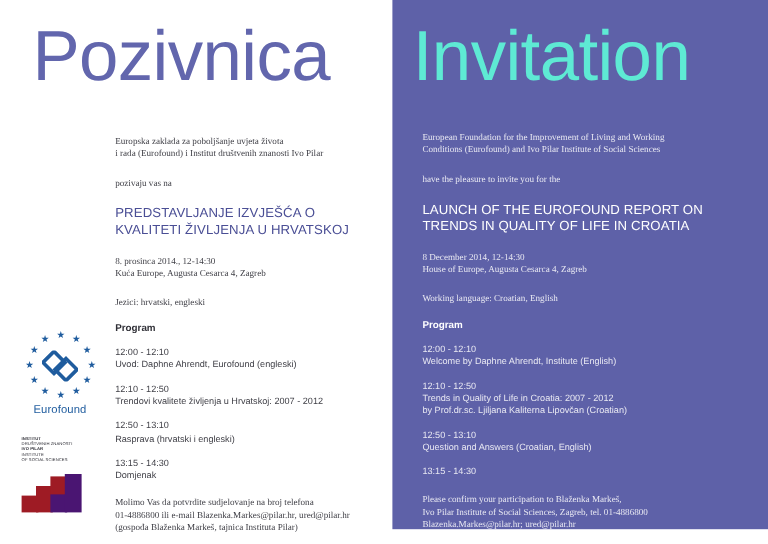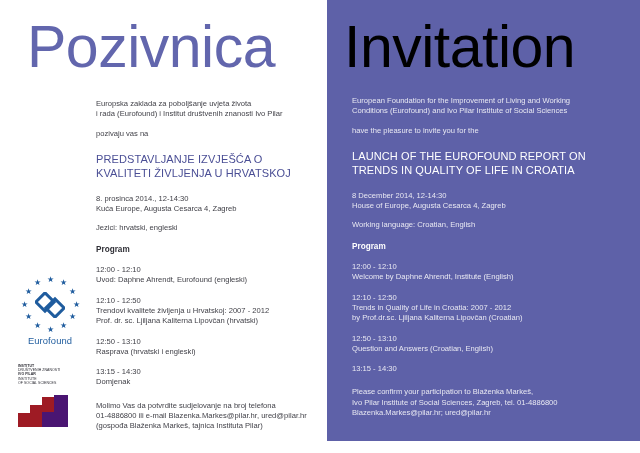--- a/index.html
+++ b/index.html
@@ -55,21 +55,21 @@
     top: 12px;
     font-size: 59px;
     line-height: 70px;
     color: #6266ad;
   }
   .headline-en {
     left: 17px;
     top: 12px;
     font-size: 59px;
     line-height: 70px;
-    color: #000000;
+    color: #5eead4;
   }
 
   
   .body-hr {
     position: absolute;
     left: 96px;
     top: 99px;
     width: 225px;
     color: #3f3f46;
     font-size: 7.6px;
@@ -78,21 +78,21 @@
   .body-en {
     position: absolute;
     left: 25px;
     top: 96px;
     width: 270px;
     color: #e8e8f2;
     font-size: 7.6px;
     line-height: 10.3px;
   }
 
-  .para { margin: 0 0 9px 0; }
+  .para { margin: 14px 0 9px 0; font-family: Liberation Serif, serif; }
   .para.tight { margin-bottom: 0; }
   .line { display: block; white-space: nowrap; }
 
   .event-title {
     font-size: 11px;
     line-height: 14px;
     font-weight: normal;
     margin: 13px 0 14px 0;
     letter-spacing: 0.1px;
   }
@@ -210,21 +210,20 @@
       <div class="section-label section-label-hr">Program</div>
 
       <div class="agenda">
         <div class="agenda-item">
           <span class="agenda-time">12:00 - 12:10</span>
           <span class="agenda-desc">Uvod: Daphne Ahrendt, Eurofound (engleski)</span>
         </div>
         <div class="agenda-item">
           <span class="agenda-time">12:10 - 12:50</span>
           <span class="agenda-desc">Trendovi kvalitete življenja u Hrvatskoj: 2007 - 2012</span>
-          <span class="agenda-desc">Prof. dr. sc. Ljiljana Kaliterna Lipovčan (hrvatski)</span>
         </div>
         <div class="agenda-item">
           <span class="agenda-time">12:50 - 13:10</span>
           <span class="agenda-desc">Rasprava (hrvatski i engleski)</span>
         </div>
         <div class="agenda-item">
           <span class="agenda-time">13:15 - 14:30</span>
           <span class="agenda-desc">Domjenak</span>
         </div>
       </div>

